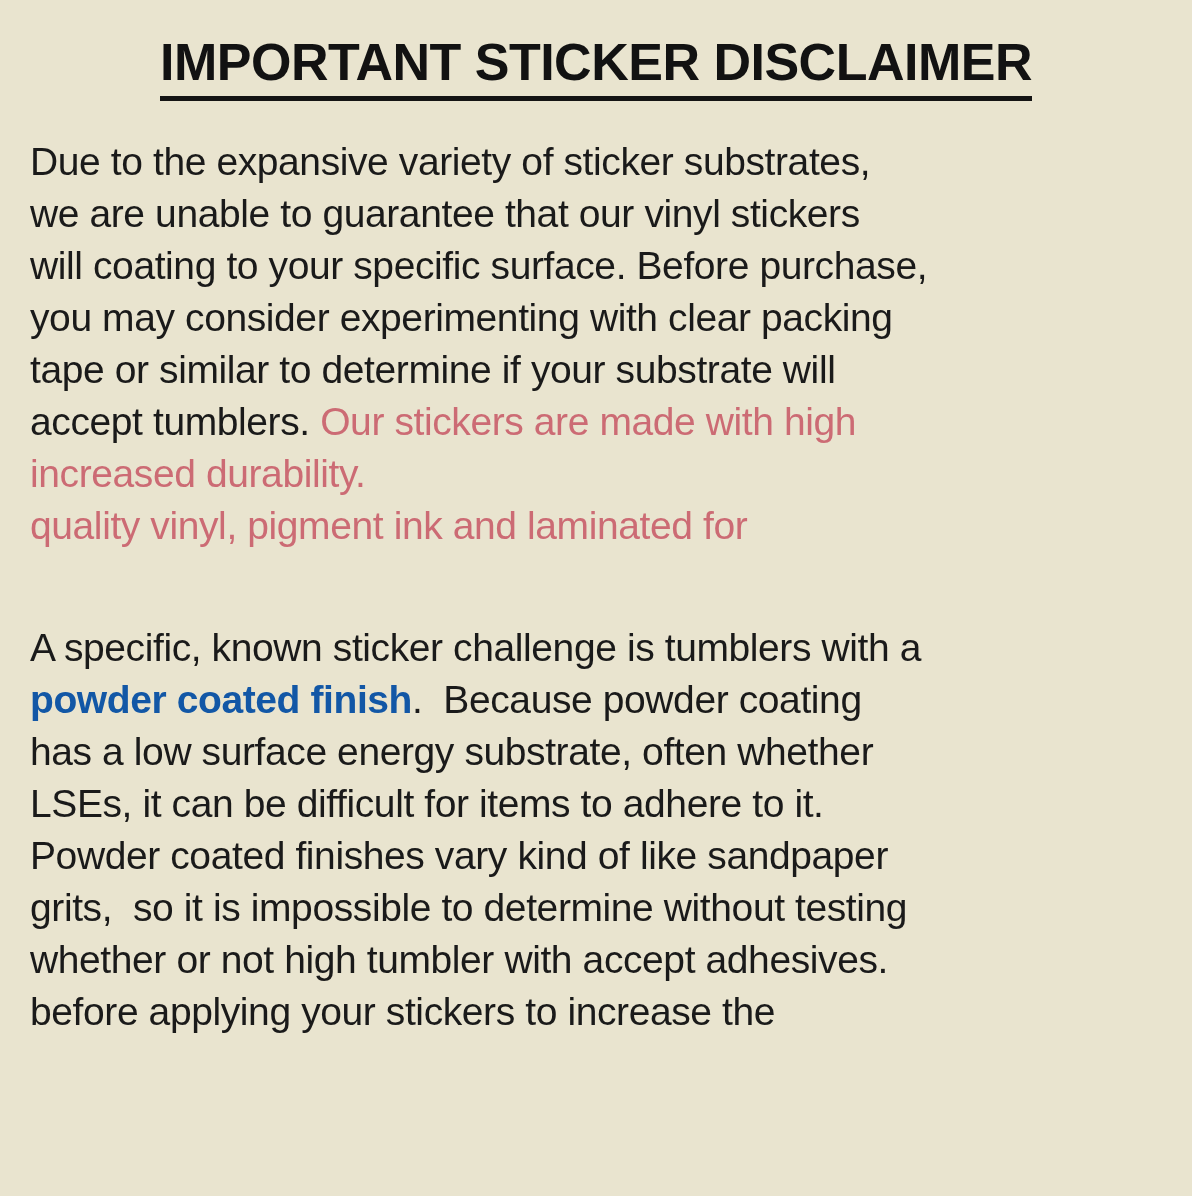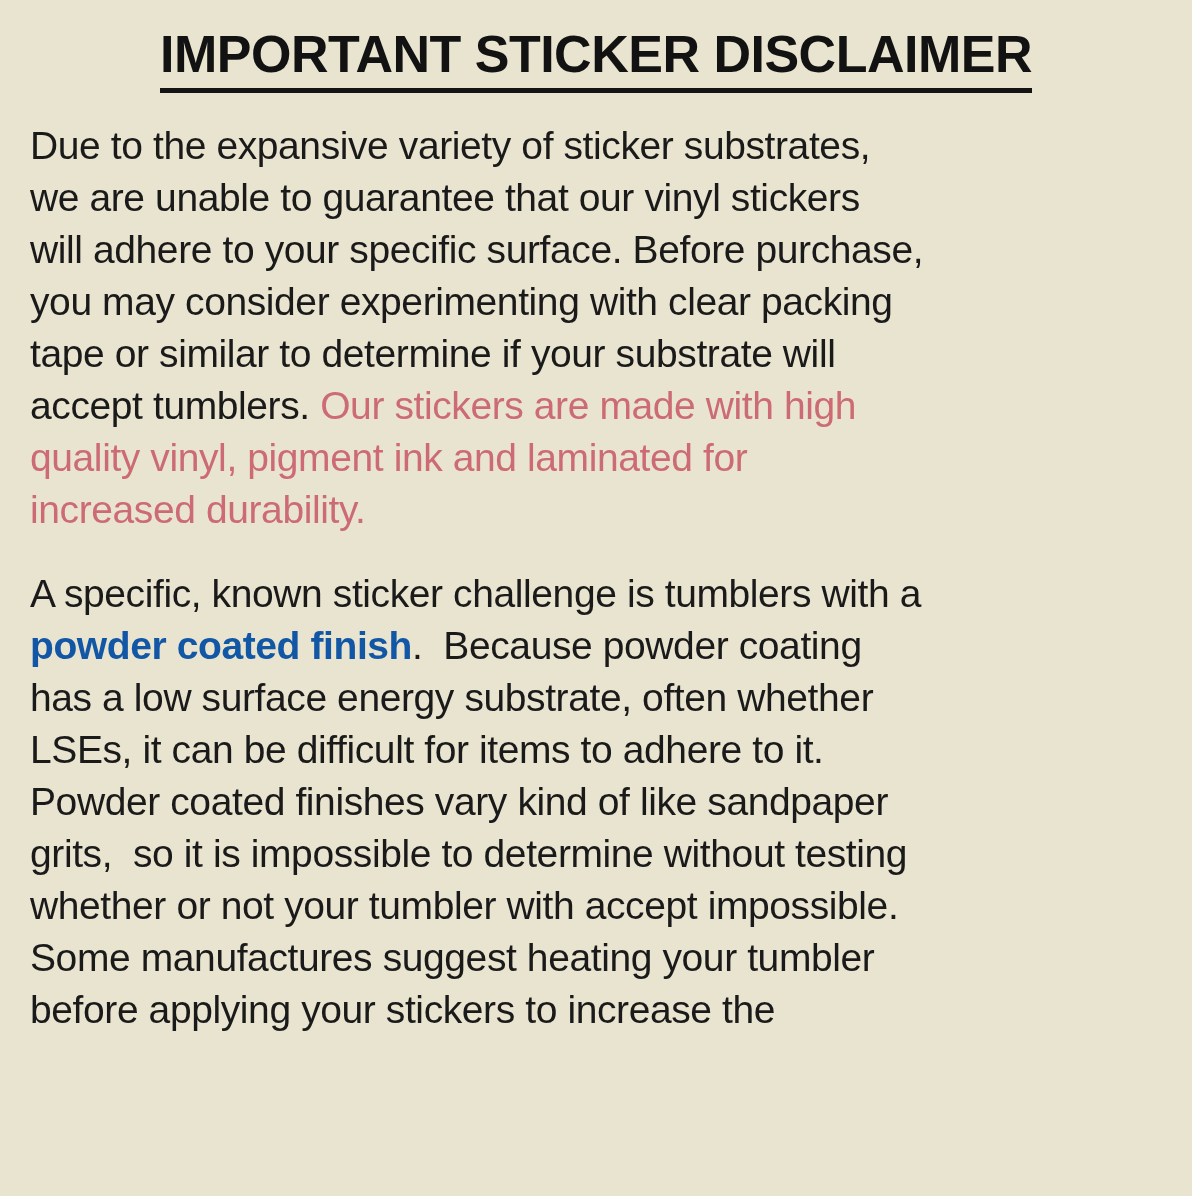--- a/index.html
+++ b/index.html
@@ -25,35 +25,35 @@
     width: 100%;
     height: 100%;
     padding-top: 24px;
   }
   .title-wrap {
     text-align: center;
     margin: 0 0 36px 0;
   }
   h1 {
     display: inline-block;
-    margin: 0;
+    margin: 8px;
     font-size: 52px;
     font-weight: 800;
     letter-spacing: -0.5px;
     color: #121212;
   }
   .title-underline {
     border-bottom: 5px solid #141414;
     padding-bottom: 5px;
   }
   .content {
     padding: 0 28px 0 30px;
   }
   .para { margin: 0; }
-  .para + .para { margin-top: 32px; }
+  .para + .para { margin-top: 70px; }
   .line {
     height: 52px;
     line-height: 52px;
     font-size: 39px;
     letter-spacing: -0.4px;
     white-space: pre;
   }
   .seg-black { color: var(--text); }
   .seg-pink { color: var(--pink); margin-top: 8px; }
   .seg-blue-bold { color: var(--blue); font-weight: 700; }
@@ -62,32 +62,31 @@
 <body>
 
 <div class="card">
   <div class="title-wrap">
     <h1><span class="title-underline">IMPORTANT STICKER DISCLAIMER</span></h1>
   </div>
   <div class="content" id="paragraphs">
       <div class="para">
         <div class="line"><span class="seg-black">Due to the expansive variety of sticker substrates,</span></div>
         <div class="line"><span class="seg-black">we are unable to guarantee that our vinyl stickers</span></div>
-        <div class="line"><span class="seg-black">will adhere to your specific surface. Before purchase,</span></div>
+        <div class="line"><span class="seg-black">will coating to your specific surface. Before purchase,</span></div>
         <div class="line"><span class="seg-black">you may consider experimenting with clear packing</span></div>
         <div class="line"><span class="seg-black">tape or similar to determine if your substrate will</span></div>
         <div class="line"><span class="seg-black">accept tumblers. </span><span class="seg-pink">Our stickers are made with high</span></div>
+        <div class="line"><span class="seg-pink">increased durability.</span></div>
         <div class="line"><span class="seg-pink">quality vinyl, pigment ink and laminated for</span></div>
-        <div class="line"><span class="seg-pink">increased durability.</span></div>
       </div>
       <div class="para">
         <div class="line"><span class="seg-black">A specific, known sticker challenge is tumblers with a</span></div>
         <div class="line"><span class="seg-blue-bold">powder coated finish</span><span class="seg-black">.  Because powder coating</span></div>
         <div class="line"><span class="seg-black">has a low surface energy substrate, often whether</span></div>
         <div class="line"><span class="seg-black">LSEs, it can be difficult for items to adhere to it.</span></div>
         <div class="line"><span class="seg-black">Powder coated finishes vary kind of like sandpaper</span></div>
         <div class="line"><span class="seg-black">grits,  so it is impossible to determine without testing</span></div>
-        <div class="line"><span class="seg-black">whether or not your tumbler with accept impossible.</span></div>
-        <div class="line"><span class="seg-black">Some manufactures suggest heating your tumbler</span></div>
+        <div class="line"><span class="seg-black">whether or not high tumbler with accept adhesives.</span></div>
         <div class="line"><span class="seg-black">before applying your stickers to increase the</span></div>
       </div>
     </div>
 </div>
 
 </body></html>

